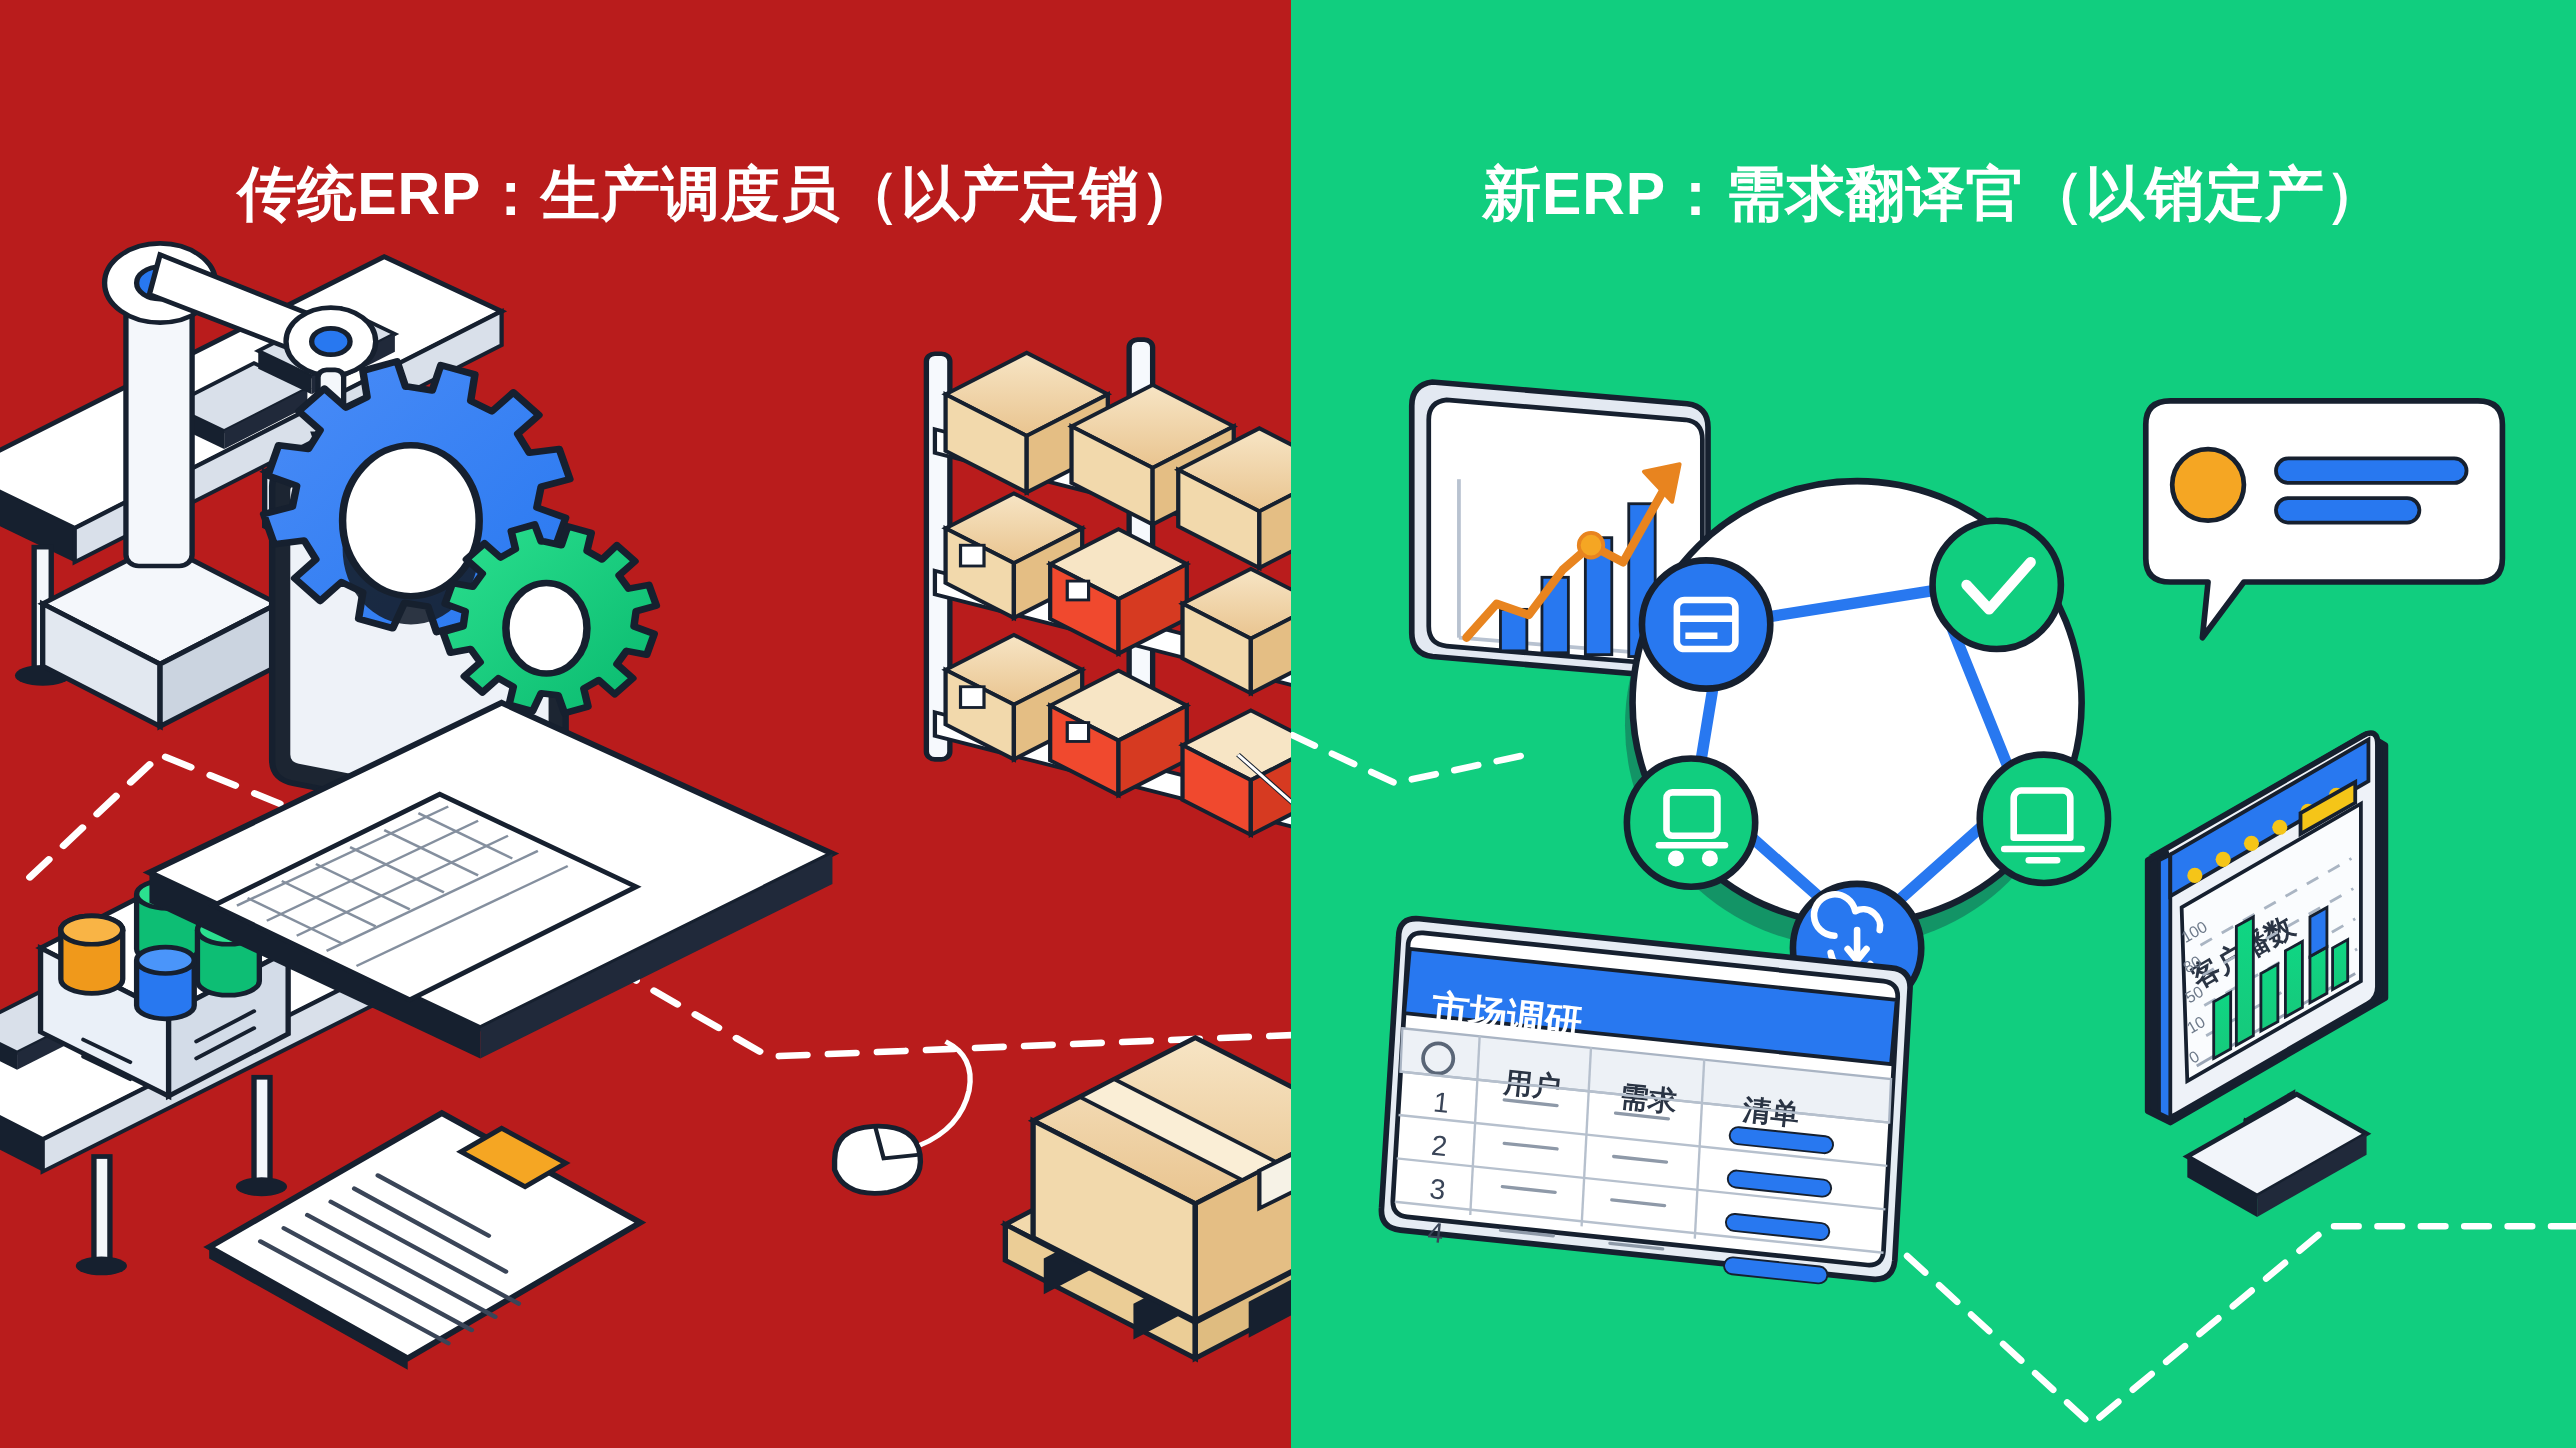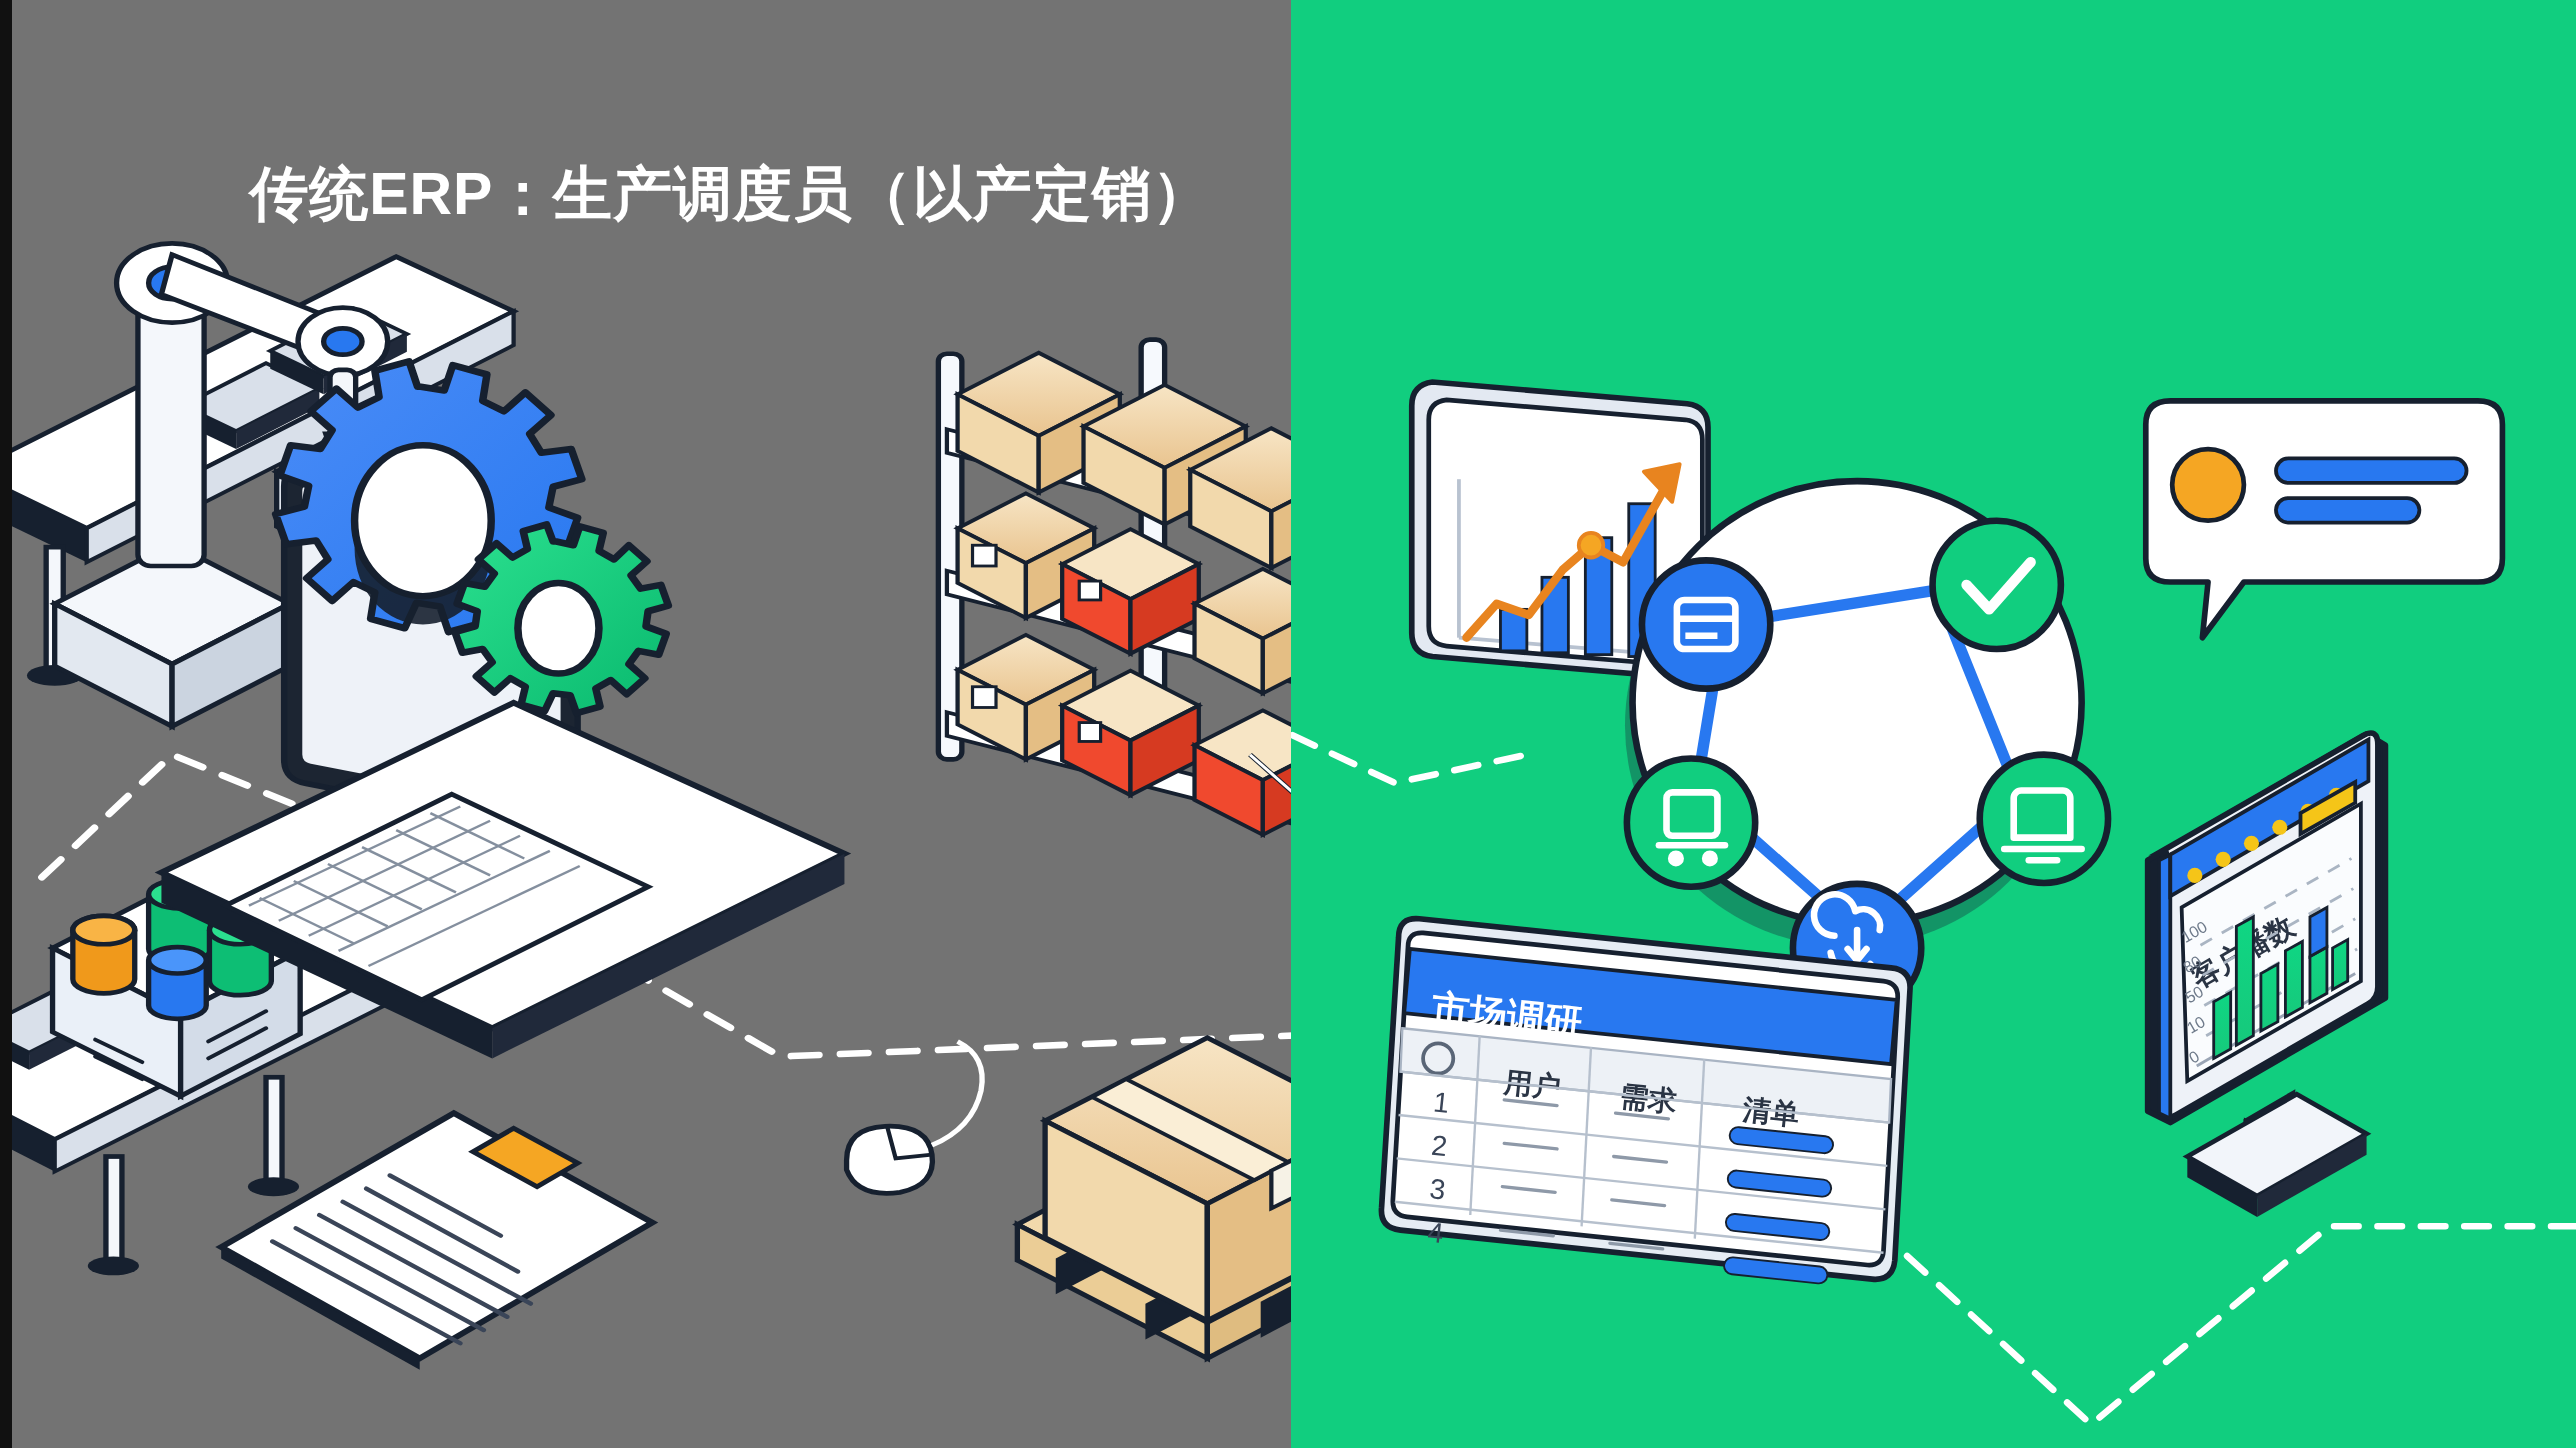--- a/index.html
+++ b/index.html
@@ -1,19 +1,19 @@
 <!DOCTYPE html>
 <html style="font-size:15px"><head>
 <meta charset="utf-8">
 <style>
   html,body{margin:0;padding:0;background:#111;}
   body{font-family:"Liberation Sans","DejaVu Sans",sans-serif;}
   #stage{position:relative;width:2576px;height:1448px;overflow:hidden;}
   .panel{position:absolute;top:0;height:1448px;overflow:hidden;}
-  #left-panel{left:12px;width:1460px;background:#737373;}
+  #left-panel{left:0;width:1460px;background:#b91c1c;}
   #right-panel{left:1291px;width:1285px;background:#11CE7F;}
   .panel-title{
     position:absolute;top:165px;width:100%;text-align:center;
     color:#fff;font-size:59px;font-weight:bold;letter-spacing:0.9px;
     white-space:nowrap;line-height:1;
   }
   #left-panel .panel-title{left:-11.3px;}
   #right-panel .panel-title{left:0;}
   svg.art{position:absolute;left:0;top:0;width:100%;height:100%;}
   .dash{stroke:#ffffff;stroke-width:7;stroke-dasharray:26 20;fill:none;stroke-linecap:round;}
@@ -315,20 +315,21 @@
         <path d="M 1120 1276 L 1272 1188 L 1272 1312 L 1120 1400 Z" fill="#E4BE84" stroke="#16202F" stroke-width="5"></path>
 
         <path d="M 1044 1144 L 1196 1232 L 1164 1251 L 1012 1163 Z" fill="#FAEED6" stroke="#16202F" stroke-width="4"></path>
         <path d="M 1180 1241 L 1214 1222 L 1214 1262 L 1180 1281 Z" fill="#F6F2E6" stroke="#16202F" stroke-width="4"></path>
         <rect x="1002" y="1238" width="74" height="52" fill="#FAFBFC" stroke="#16202F" stroke-width="4" transform="skewY(30)"></rect>
       </g>
     </svg>
   </div>
 
   <div class="panel" id="right-panel">
+    <div class="panel-title">新ERP：需求翻译官（以销定产）</div>
 
     <svg class="art" viewBox="0 0 1362 1535" preserveAspectRatio="none">
       <defs>
         <linearGradient id="gBarGreen" x1="0" y1="0" x2="0" y2="1">
           <stop offset="0%" stop-color="#0FD683"></stop>
             <stop offset="100%" stop-color="#16C97C"></stop>
         </linearGradient>
       </defs>
 
       <g>

